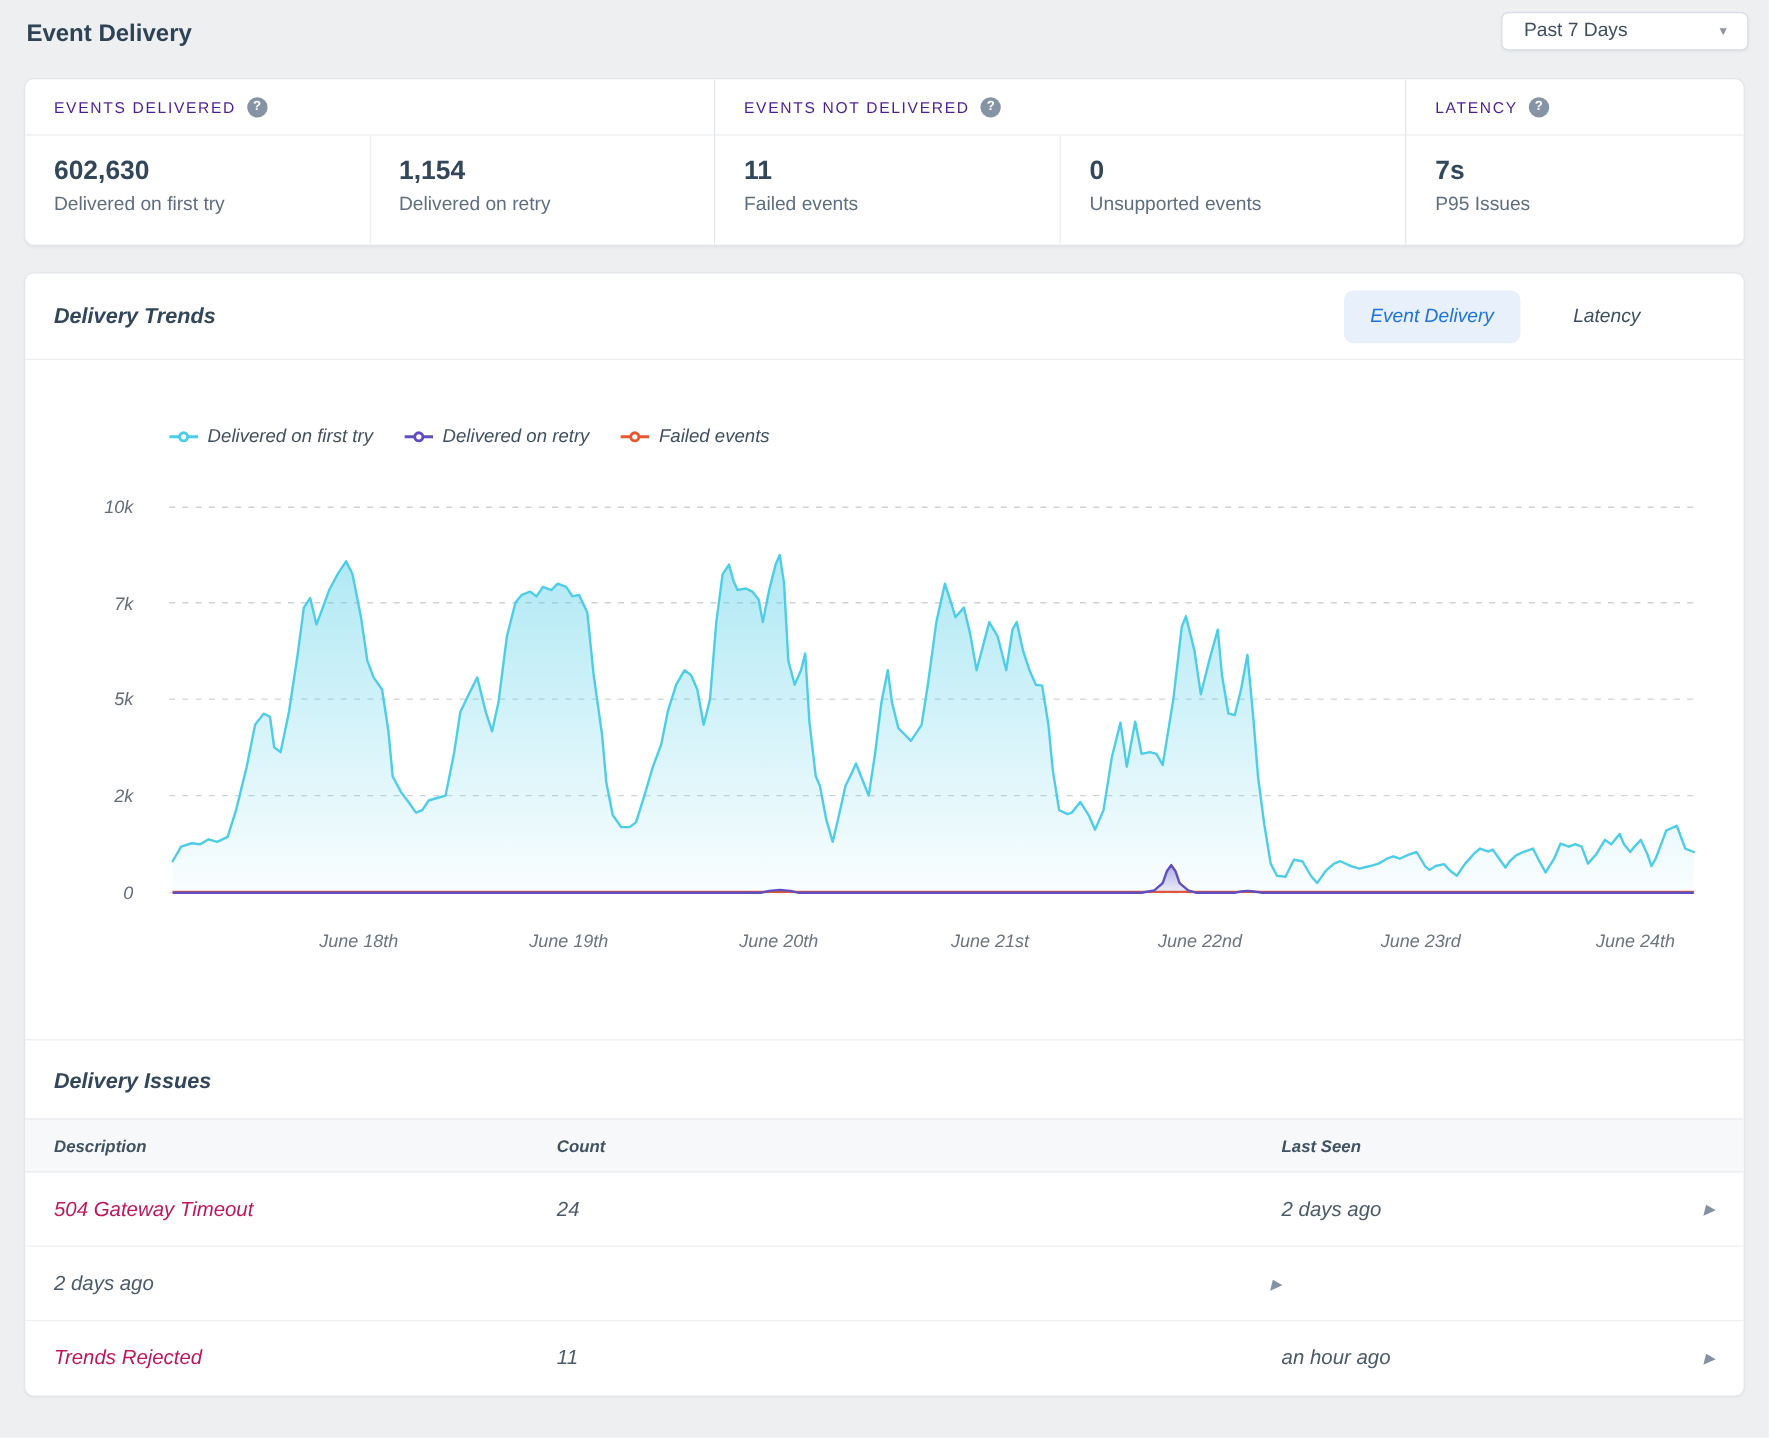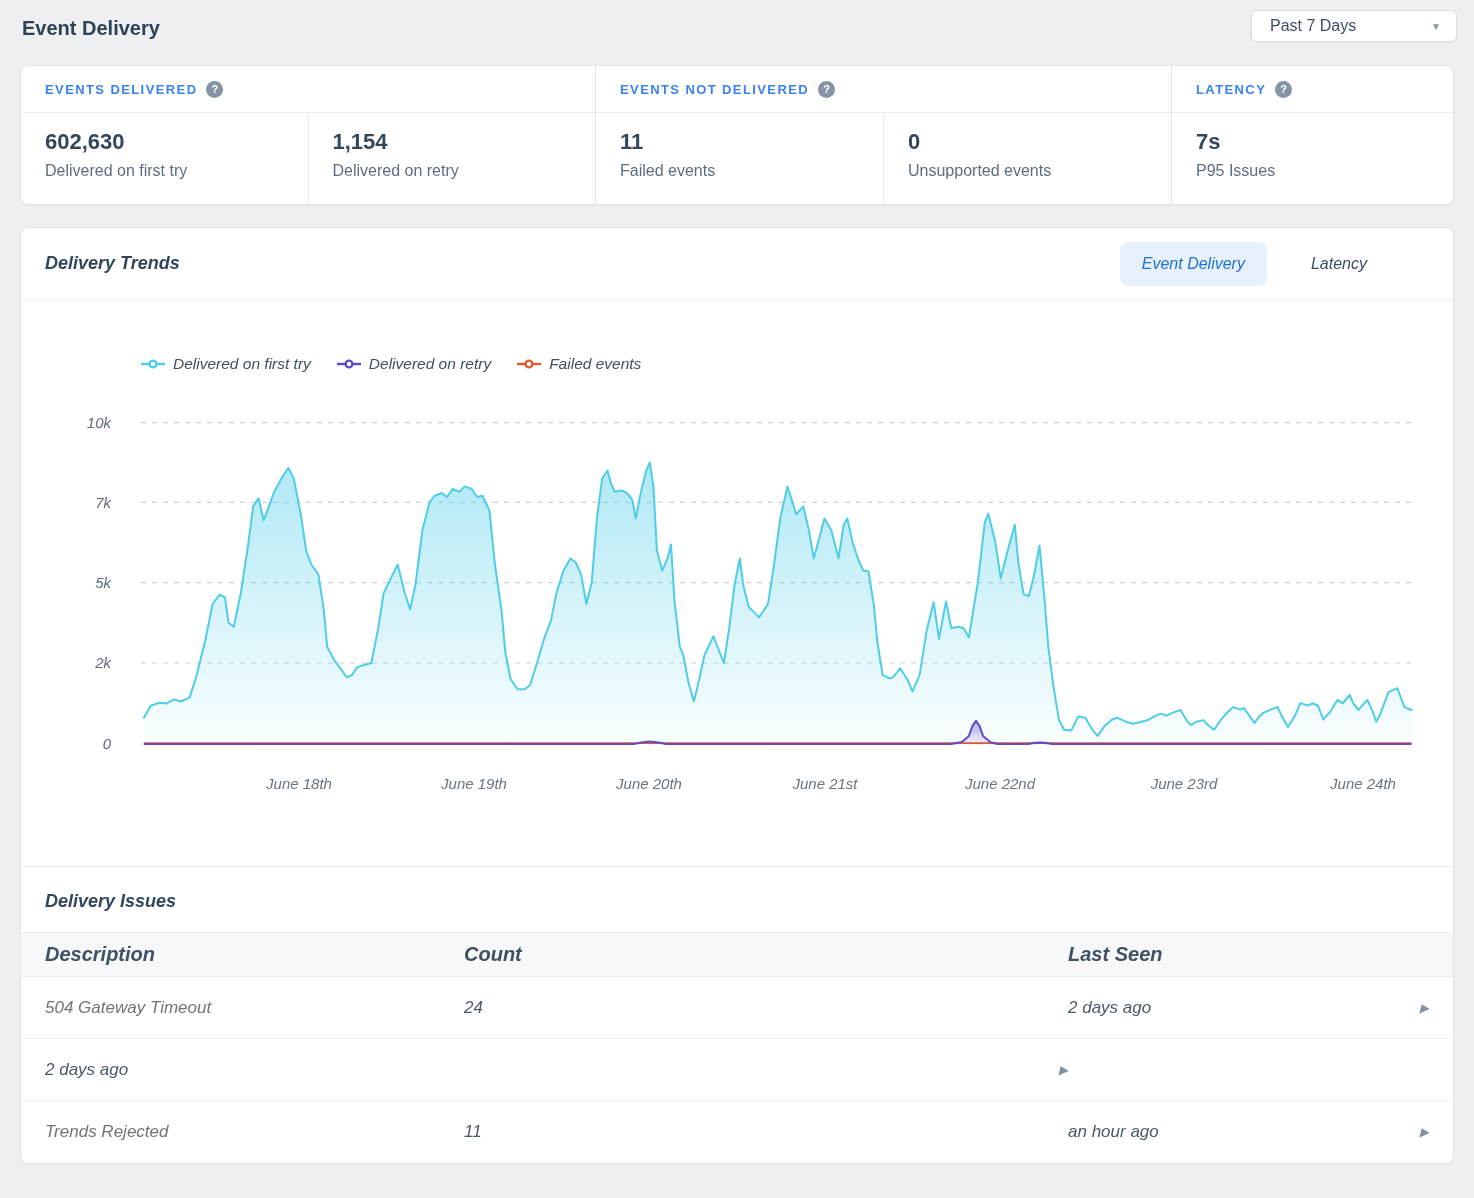--- a/index.html
+++ b/index.html
@@ -20,21 +20,21 @@
     box-shadow:0 1px 2px rgba(20,30,40,.05); }
   .caret { font-size:10px; color:#8a95a3; }
   
   .stats-card { margin:0 20px; height:140px; background:#fff; border:1px solid #e2e5e9;
     border-radius:8px; display:flex; overflow:hidden; box-shadow:0 1px 2px rgba(20,30,40,.04); }
   .stat-group { display:flex; flex-direction:column; }
   .stat-group + .stat-group { border-left:1px solid #e2e5e9; }
   .g1 { width:574px; } .g2 { width:576px; } .g3 { flex:1; }
   .group-header { height:47px; flex:0 0 47px; display:flex; align-items:center; gap:9px;
     padding-left:24px; border-bottom:1px solid #eaecef; }
-  .group-label { font-size:13px; font-weight:700; letter-spacing:1.4px; color:#3b82f6; }
+  .group-label { font-size:13px; font-weight:400; letter-spacing:1.4px; color:#4c1d95; }
   .help-icon { width:17px; height:17px; border-radius:50%; background:#8594a4; color:#fff;
     font-size:11px; font-weight:700; display:flex; align-items:center; justify-content:center;
     cursor:pointer; flex:0 0 17px; }
   .group-body { flex:1; display:flex; }
   .stat-cell { flex:1; padding:16px 0 0 24px; }
   .stat-cell + .stat-cell { border-left:1px solid #eaecef; }
   .stat-value { font-size:22px; font-weight:700; color:#33475b; }
   .stat-label { margin-top:7px; font-size:16px; color:#5d6e80; }
   
   .main-card { margin:22px 20px 0; background:#fff; border:1px solid #e2e5e9;
@@ -53,26 +53,26 @@
   .legend { position:absolute; top:55px; left:120px; display:flex; gap:26px; align-items:center; }
   .legend-item { display:flex; align-items:center; gap:8px; cursor:pointer; }
   .legend-label { font-size:15.5px; color:#3f5060; }
   .y-tick { font-size:15px; fill:#5f6c79; }
   .x-label { font-size:15px; fill:#6a7580; }
   
   .issues-section { border-top:1px solid #e9ebee; }
   .issues-title-row { padding:24px 24px 20px; }
   .table-head { height:45px; background:#f7f8f9; border-top:1px solid #e8eaed;
     border-bottom:1px solid #e8eaed; display:grid; grid-template-columns:419px 604px 1fr 22px;
-    align-items:center; padding:0 24px; font-size:20px; font-weight:700; color:#3f5162; }
+    align-items:center; padding:0 24px; font-size:14px; font-weight:700; color:#3f5162; }
   .issue-row { height:62px; display:grid; grid-template-columns:419px 604px 1fr 22px;
     align-items:center; padding:0 24px; border-bottom:1px solid #eef0f2; font-size:17px;
     cursor:pointer; }
   .issue-row:last-child { border-bottom:none; }
-  .issue-link { color:#737373; }
+  .issue-link { color:#be185d; }
   .muted { color:#4a5a69; }
   .chev { color:#8292a3; font-size:12px; justify-self:end; cursor:pointer; }
 </style>
 </head>
 <body>
 
 <div class="top-bar">
   <div class="page-title">Event Delivery</div>
   <div class="dropdown">
     <span>Past 7 Days</span>

